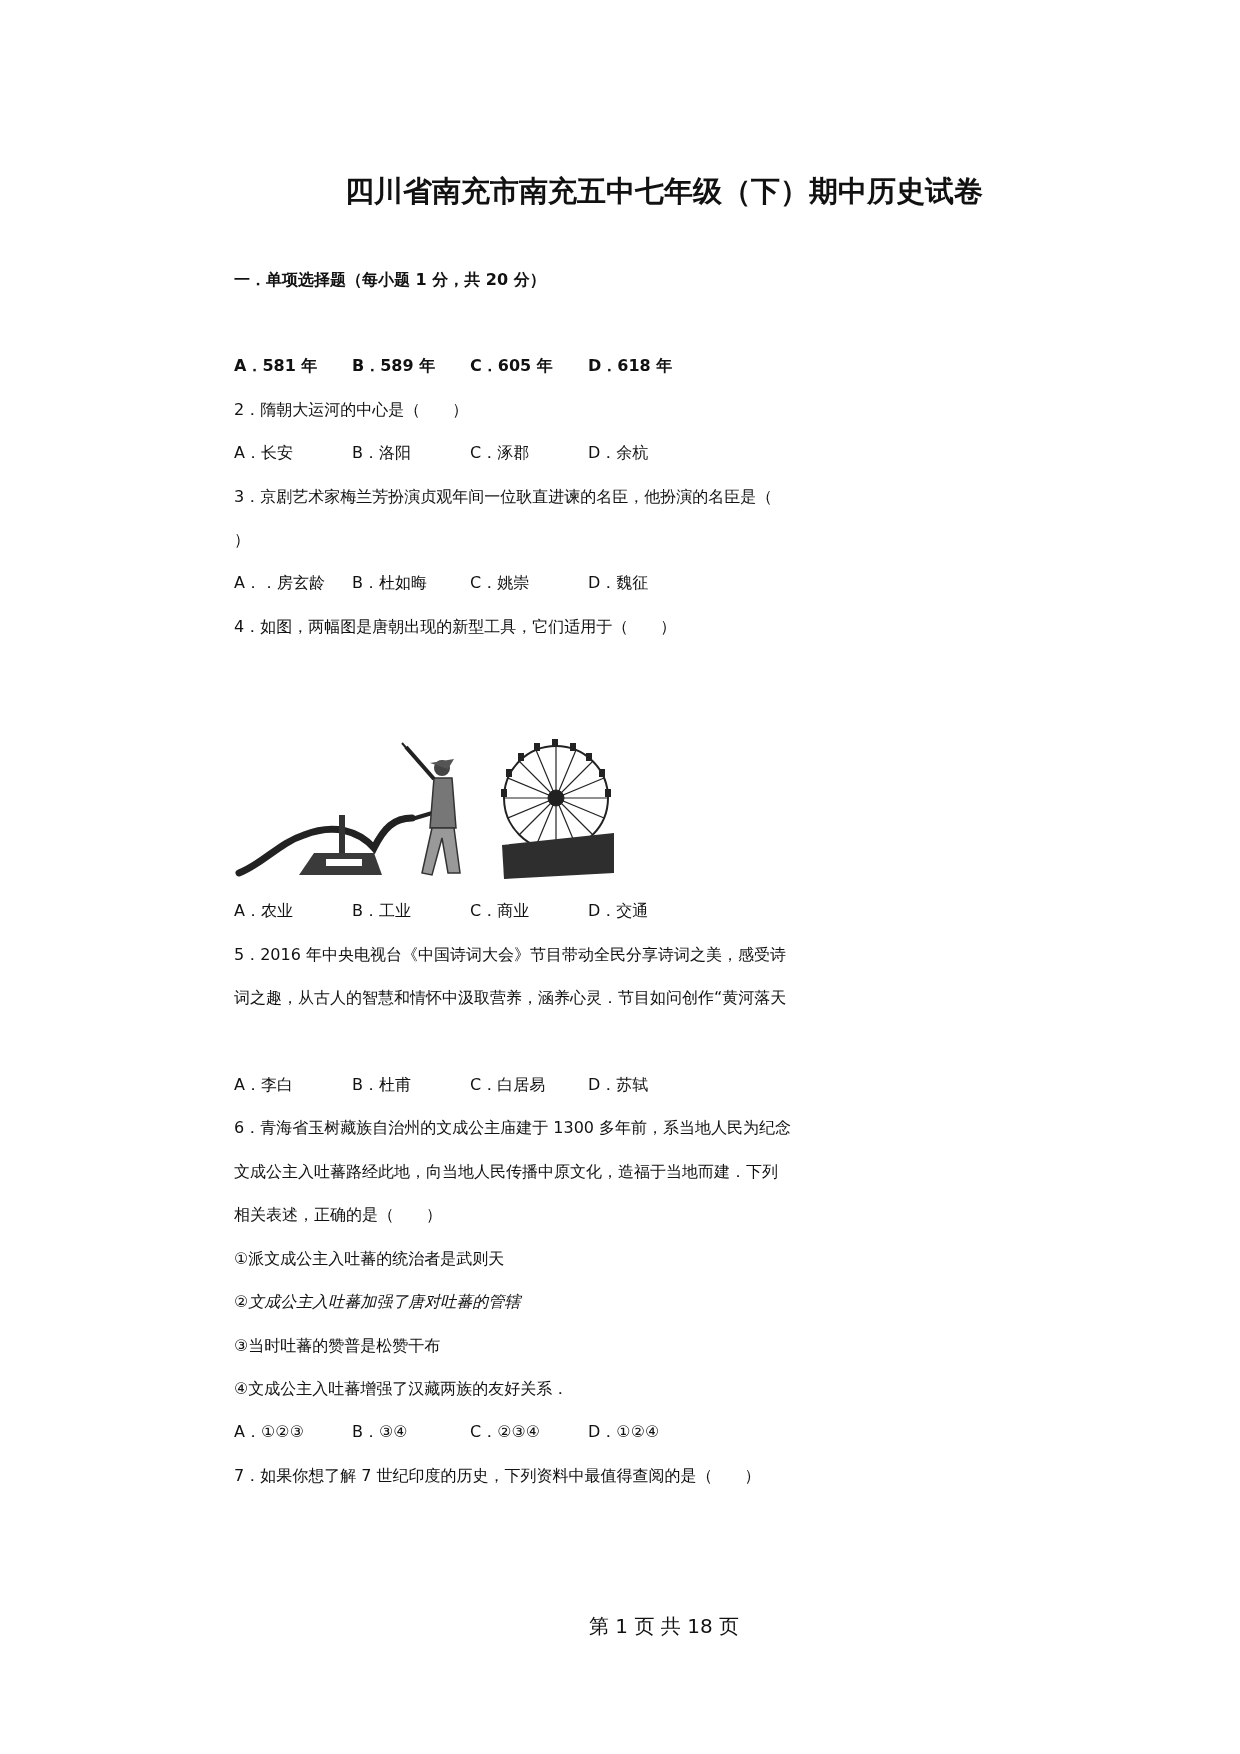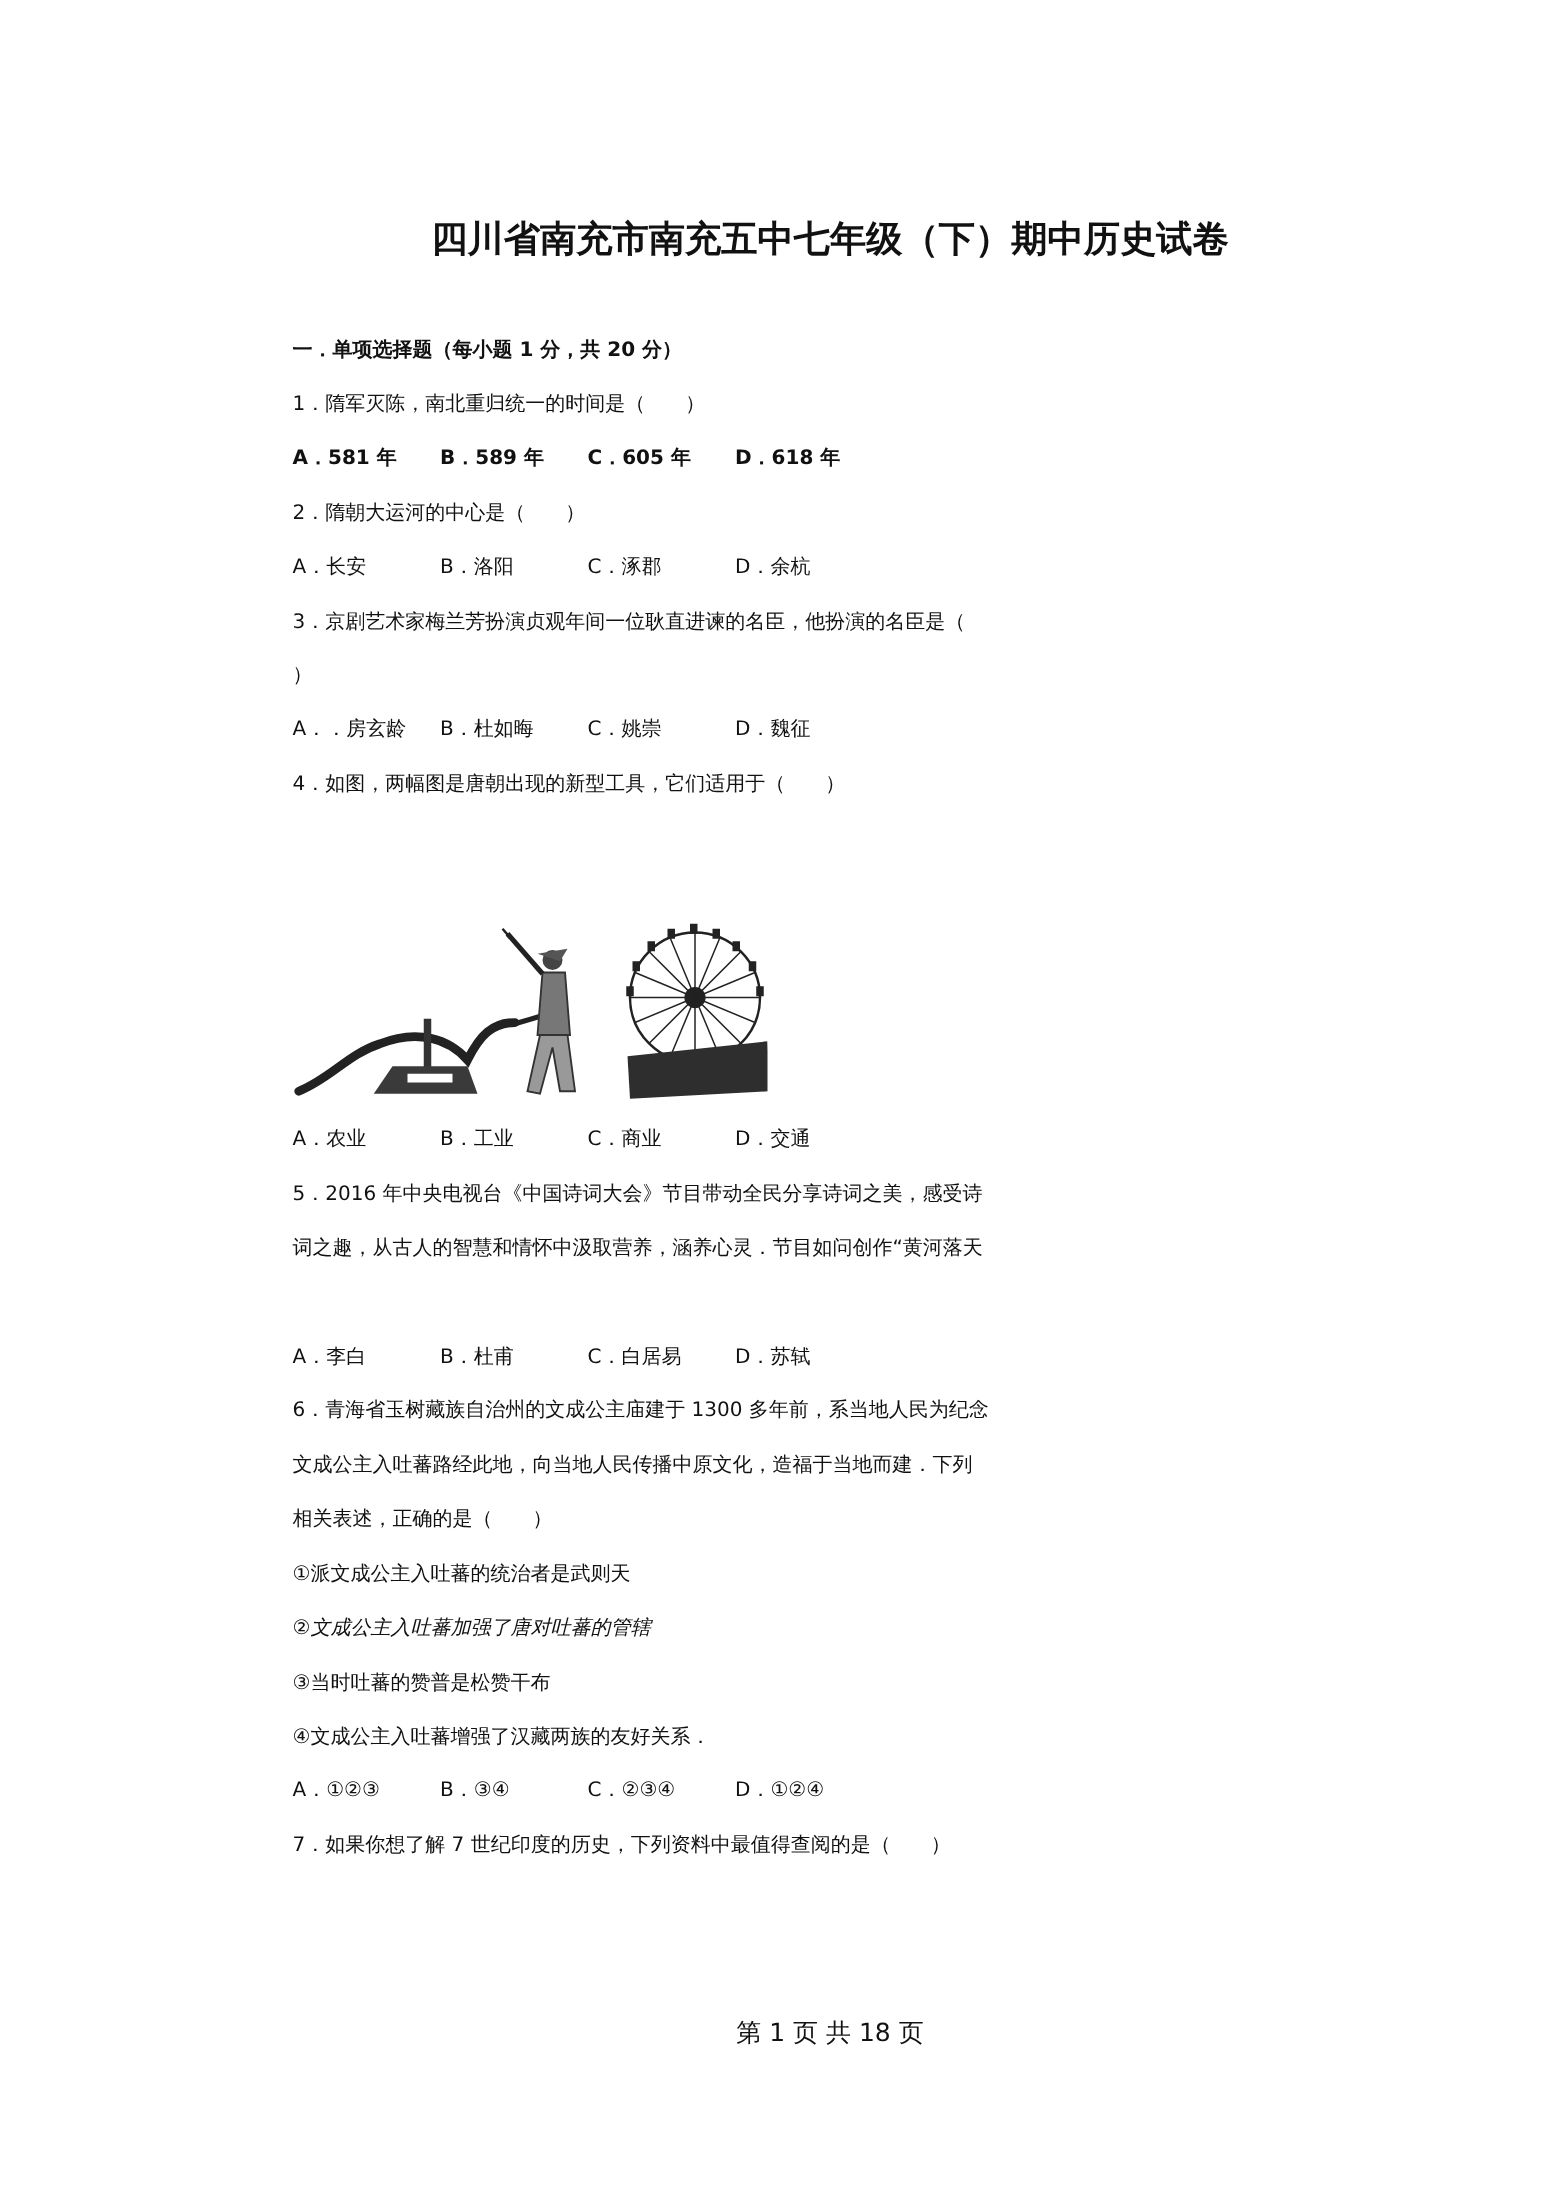--- a/index.html
+++ b/index.html
@@ -16,21 +16,20 @@
 </style>
 </head>
 <body>
 
 <div class="page">
 
   <div class="title">四川省南充市南充五中七年级（下）期中历史试卷</div>
 
   <div class="line section" style="top:266px;">一．单项选择题（每小题 1 分，共 20 分）</div>
 
-  <div class="line" style="top:309px;">1．隋军灭陈，南北重归统一的时间是（　　）</div>
   <div class="line" style="top:352px;font-weight:bold;">
     <span class="opt" style="width:118px">A．581 年</span><span class="opt" style="width:118px">B．589 年</span><span class="opt" style="width:118px">C．605 年</span><span class="opt">D．618 年</span>
   </div>
 
   <div class="line" style="top:396px;">2．隋朝大运河的中心是（　　）</div>
   <div class="line" style="top:439px;">
     <span class="opt" style="width:118px">A．长安</span><span class="opt" style="width:118px">B．洛阳</span><span class="opt" style="width:118px">C．涿郡</span><span class="opt">D．余杭</span>
   </div>
 
   <div class="line" style="top:483px;">3．京剧艺术家梅兰芳扮演贞观年间一位耿直进谏的名臣，他扮演的名臣是（</div>

